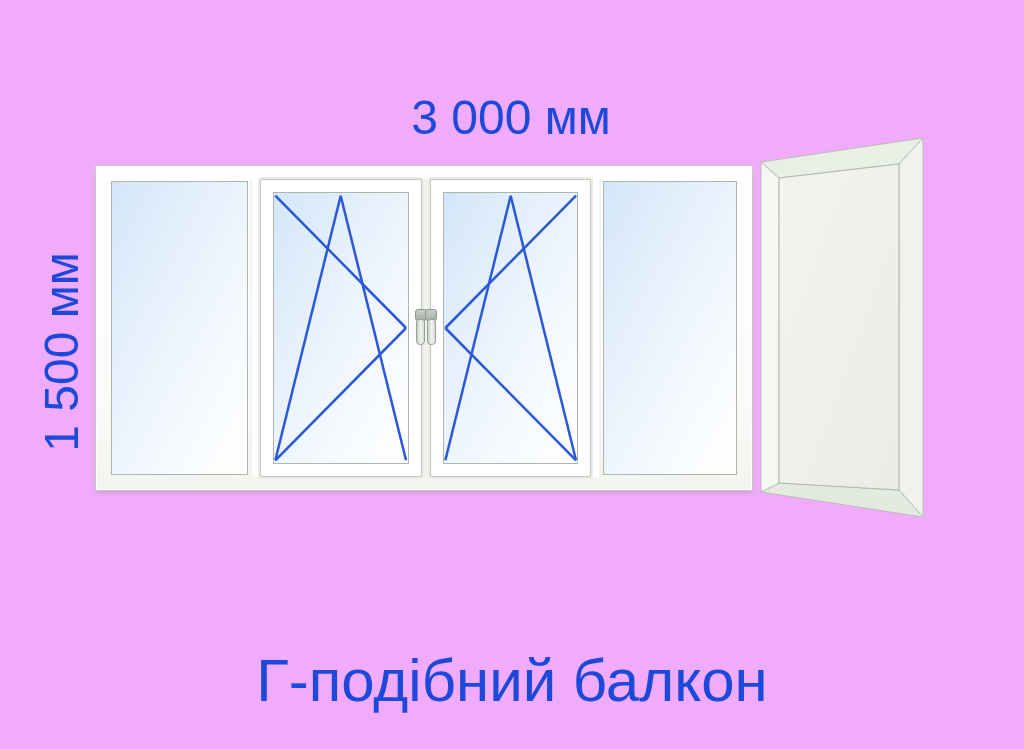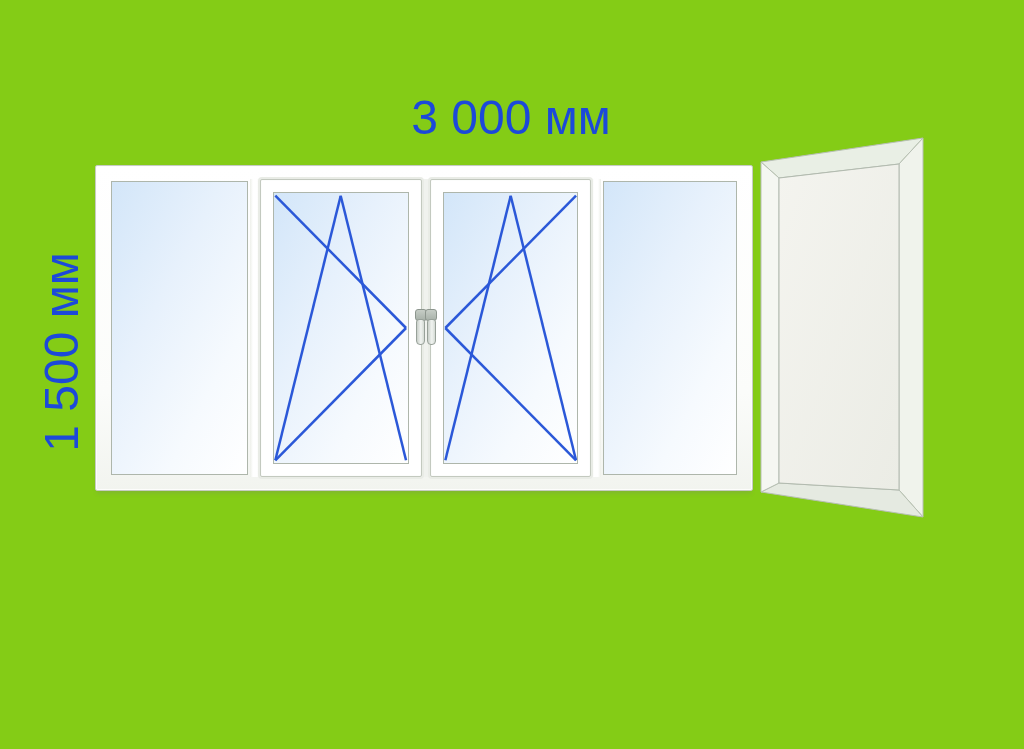--- a/index.html
+++ b/index.html
@@ -5,21 +5,21 @@
   :root{
     --dimension_text:#1c49da;
     --opening_symbol:#2b58d8;
     --glass_tint_start:#d3e6f9;
     --glass_tint_mid:#e7f1fc;
     --glass_tint_end:#ffffff;
     --frame_outline:#c6ccc2;
   }
   html,body{margin:0;padding:0;background:#fff;}
   .canvas{
-    position:relative;width:1024px;height:749px;background:#84cc16;overflow:hidden;
+    position:relative;width:1024px;height:749px;background:#f0abfc;overflow:hidden;
     font-family:"Liberation Sans","DejaVu Sans",sans-serif;
   }
   
   .dim-label{
     position:absolute;color:var(--dimension_text);font-size:48px;line-height:1;
     white-space:nowrap;letter-spacing:0px;
   }
   .dim-top{left:511px;top:94px;transform:translateX(-50%);}
   .dim-left{left:62px;top:352px;transform:translate(-50%,-50%) rotate(-90deg);}
   .dim-side{left:828px;top:544px;transform:translateX(-50%);}
@@ -144,14 +144,15 @@
     </defs>
 
     <polygon points="6,37 168,13 144,39 24,53" fill="#e9efe5" stroke="#b7bfb4" stroke-width="1" stroke-linejoin="round"></polygon>
     <polygon points="168,13 168,392 144,365 144,39" fill="#f0f3ec" stroke="#b7bfb4" stroke-width="1" stroke-linejoin="round"></polygon>
     <polygon points="6,367 24,358 144,365 168,392" fill="#e5eae1" stroke="#b7bfb4" stroke-width="1" stroke-linejoin="round"></polygon>
     <polygon points="6,37 24,53 24,358 6,367" fill="#f5f7f2 " stroke="#b7bfb4" stroke-width="1" stroke-linejoin="round"></polygon>
 
     <polygon points="24,53 144,39 144,365 24,358" fill="url(#gSideGlass)" stroke="#b2bab0" stroke-width="1" stroke-linejoin="round"></polygon>
   </svg>
 
+  <div class="diagram-title">Г-подібний балкон</div>
 
 </div>
 
 </body></html>

